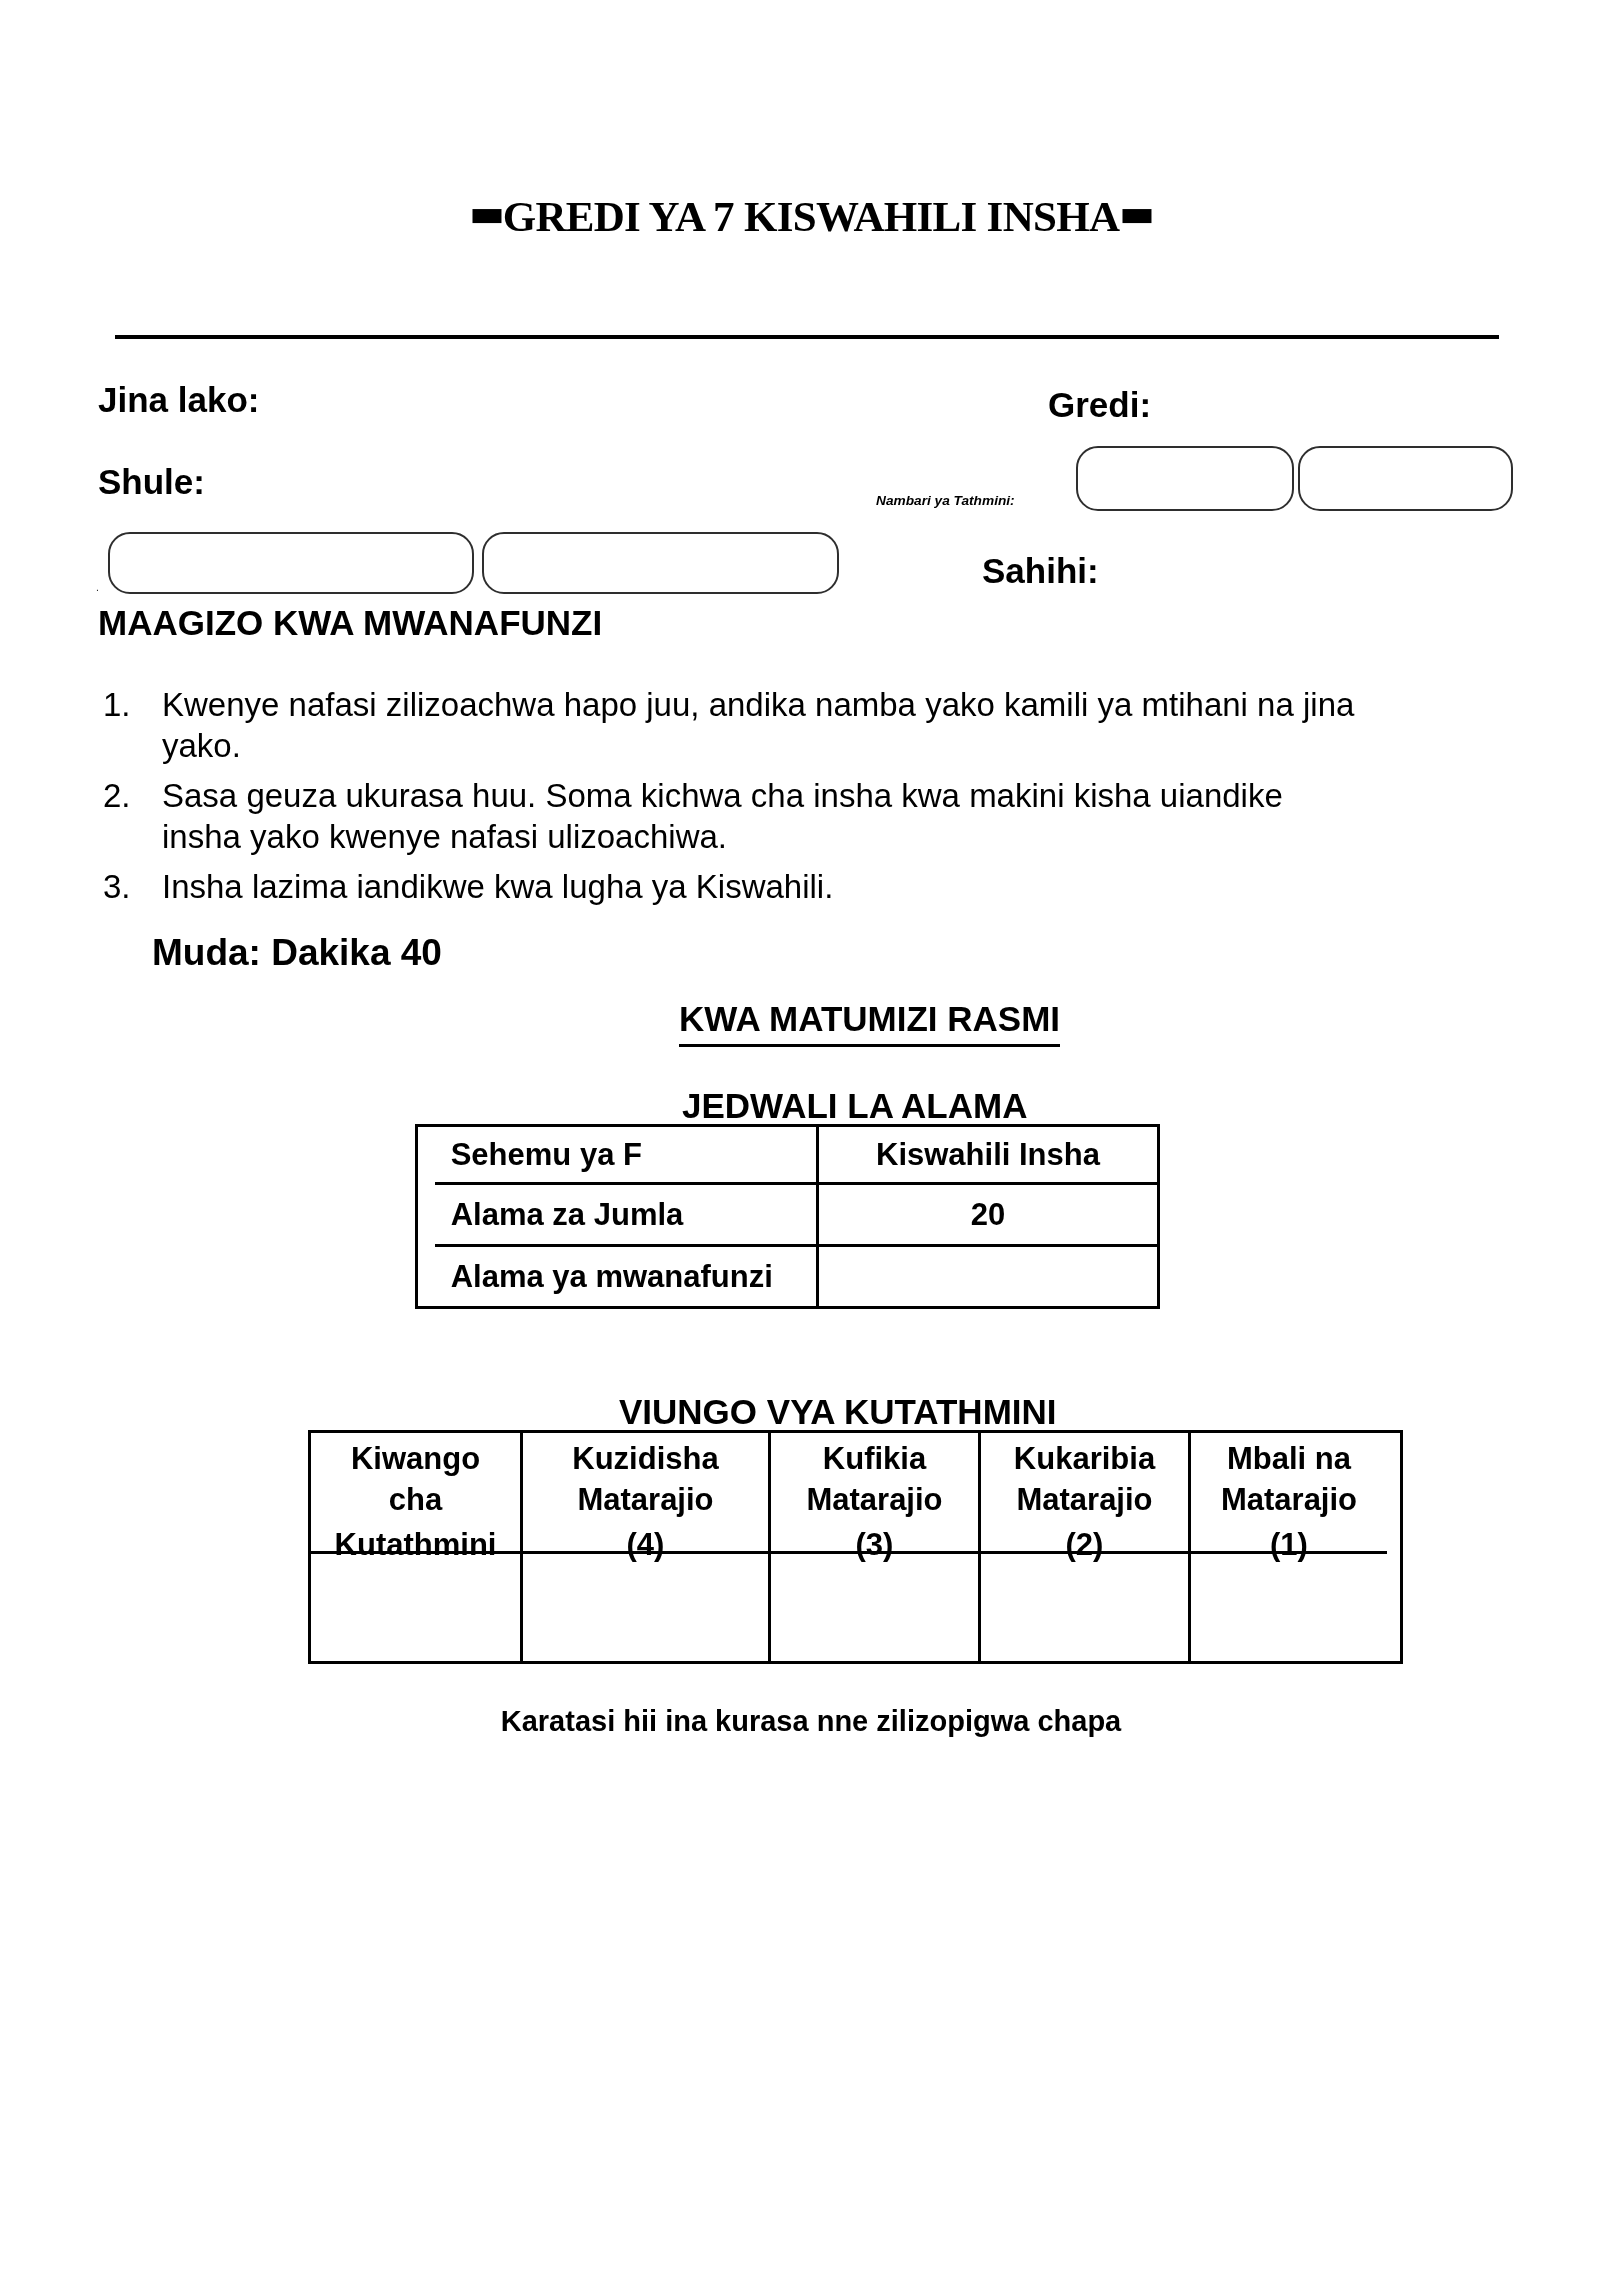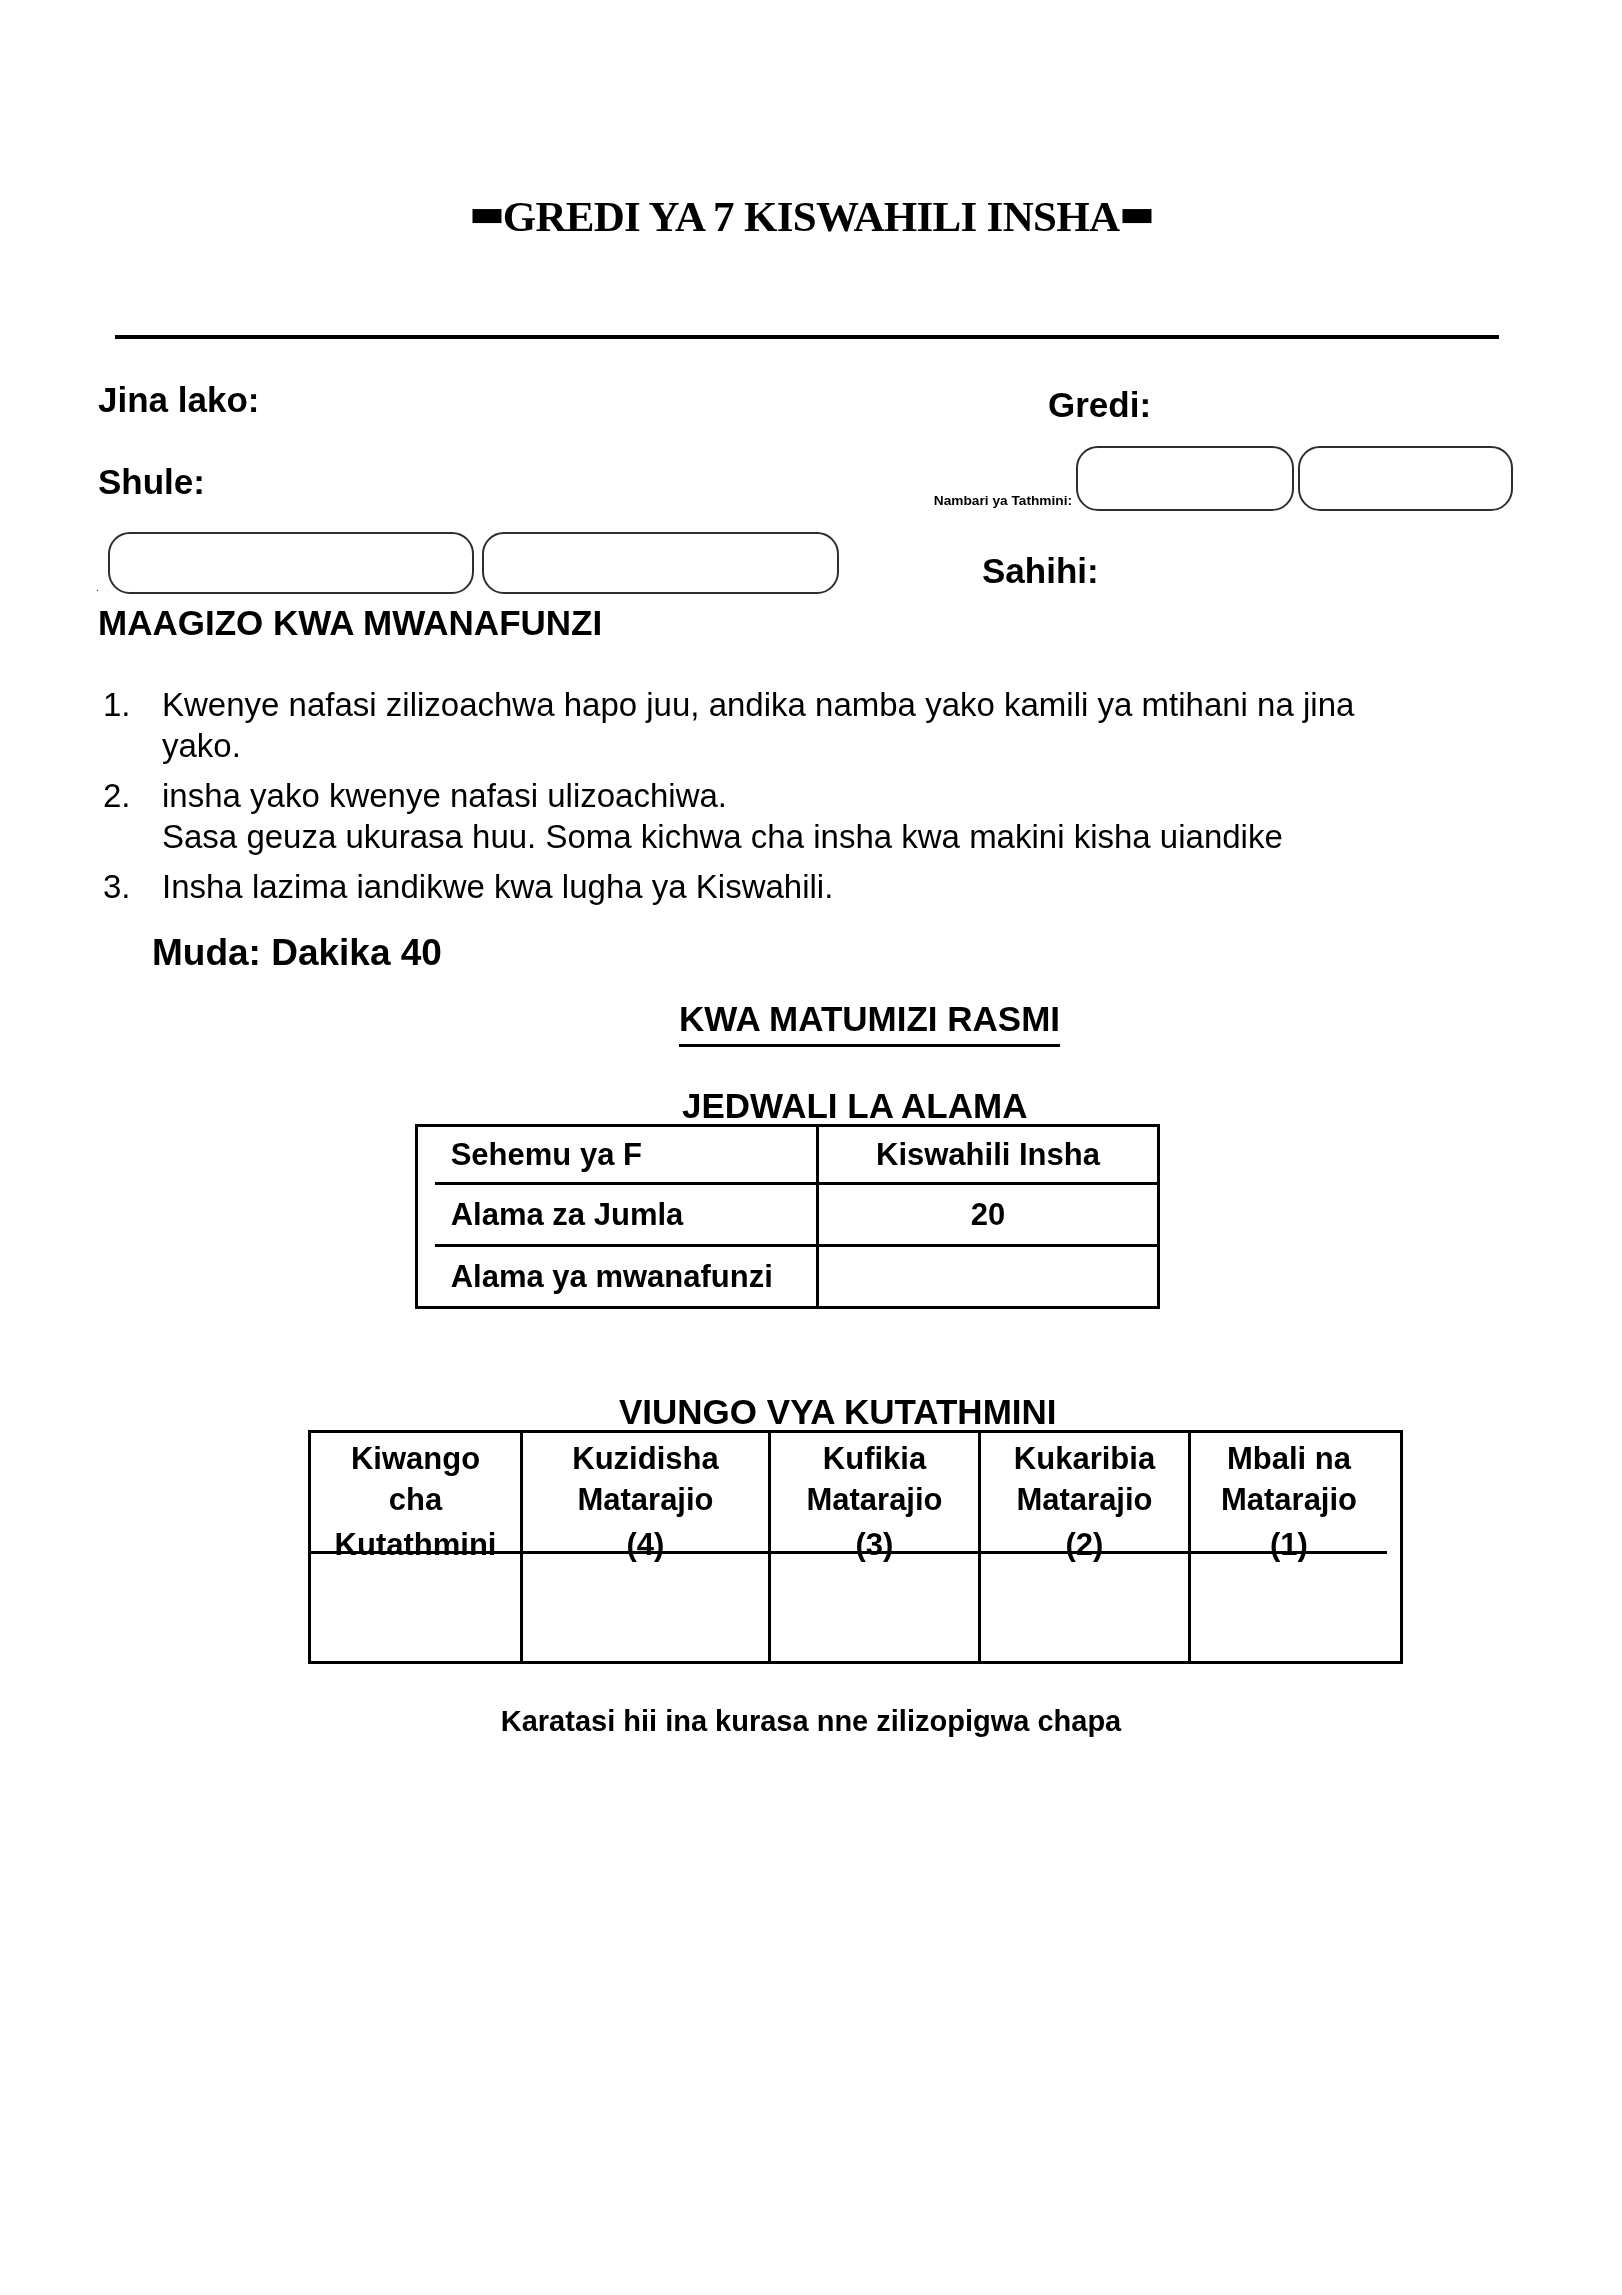--- a/index.html
+++ b/index.html
@@ -100,21 +100,21 @@
   <div class="abs title-wrap">
     <span class="title-dash">▬</span><span>GREDI YA 7 KISWAHILI INSHA</span><span class="title-dash">▬</span>
   </div>
 
   <div class="abs hrule"></div>
 
   <div class="abs label-lg" style="left:98px;top:380px;">Jina lako:</div>
   <div class="abs label-lg" style="left:1048px;top:385px;">Gredi:</div>
   <div class="abs label-lg" style="left:98px;top:462px;">Shule:</div>
 
-  <div class="abs label-sm" style="left:876px;top:493px;width:196px;text-align:right;">Nambari ya Tathmini:</div>
+  <div class="abs label-sm" style="left:876px;top:493px;width:196px;text-align:left;font-style:italic;">Nambari ya Tathmini:</div>
   <div class="abs field-box" style="left:1076px;top:446px;width:214px;height:61px;"></div>
   <div class="abs field-box" style="left:1298px;top:446px;width:211px;height:61px;"></div>
 
   <div class="abs label-lg" style="left:982px;top:551px;">Sahihi:</div>
 
   <div class="abs field-box" style="left:108px;top:532px;width:362px;height:58px;"></div>
   <div class="abs field-box" style="left:482px;top:532px;width:353px;height:58px;"></div>
   <div class="abs stray">.</div>
 
   <div class="abs maagizo-heading">MAAGIZO KWA MWANAFUNZI</div>
@@ -123,22 +123,22 @@
     <div class="inst-item">
       <span class="inst-num">1.</span>
       <div class="inst-text">
         <div>Kwenye nafasi zilizoachwa hapo juu, andika namba yako kamili ya mtihani na jina</div>
         <div>yako.</div>
       </div>
     </div>
     <div class="inst-item">
       <span class="inst-num">2.</span>
       <div class="inst-text">
+        <div>Sasa geuza ukurasa huu. Soma kichwa cha insha kwa makini kisha uiandike</div>
         <div>insha yako kwenye nafasi ulizoachiwa.</div>
-        <div>Sasa geuza ukurasa huu. Soma kichwa cha insha kwa makini kisha uiandike</div>
       </div>
     </div>
     <div class="inst-item">
       <span class="inst-num">3.</span>
       <div class="inst-text">
         <div>Insha lazima iandikwe kwa lugha ya Kiswahili.</div>
       </div>
     </div>
   </div>
 

